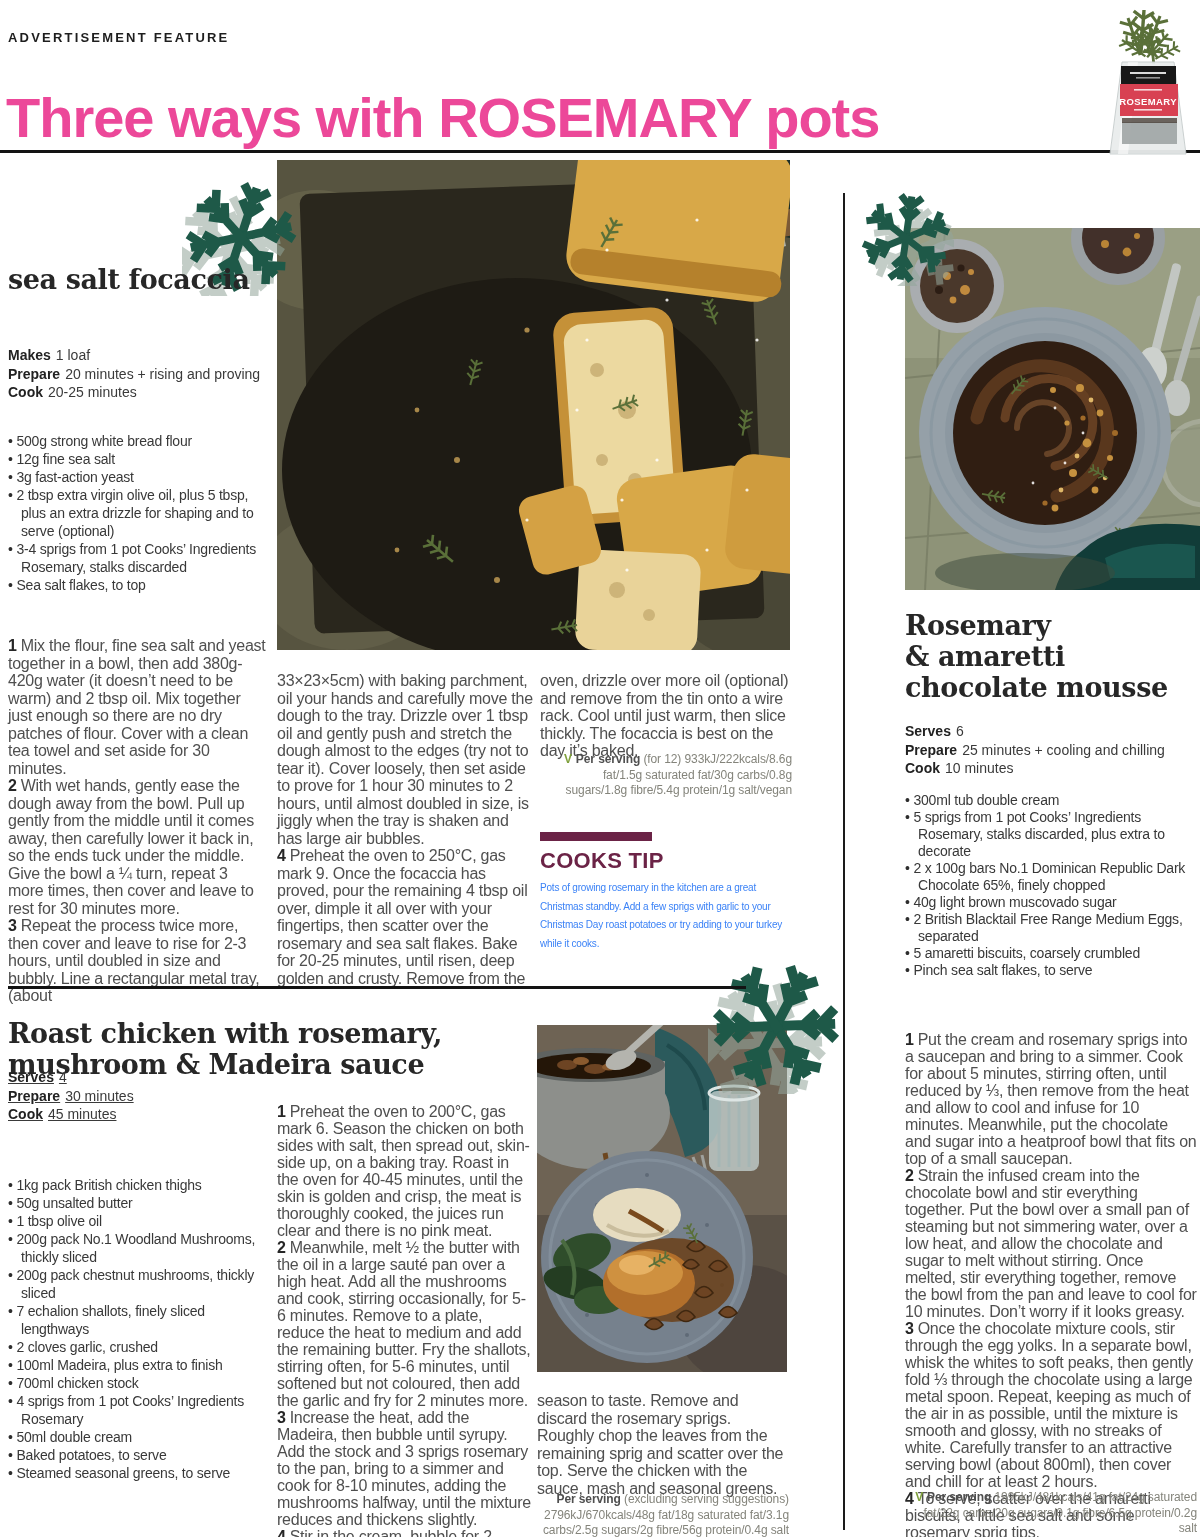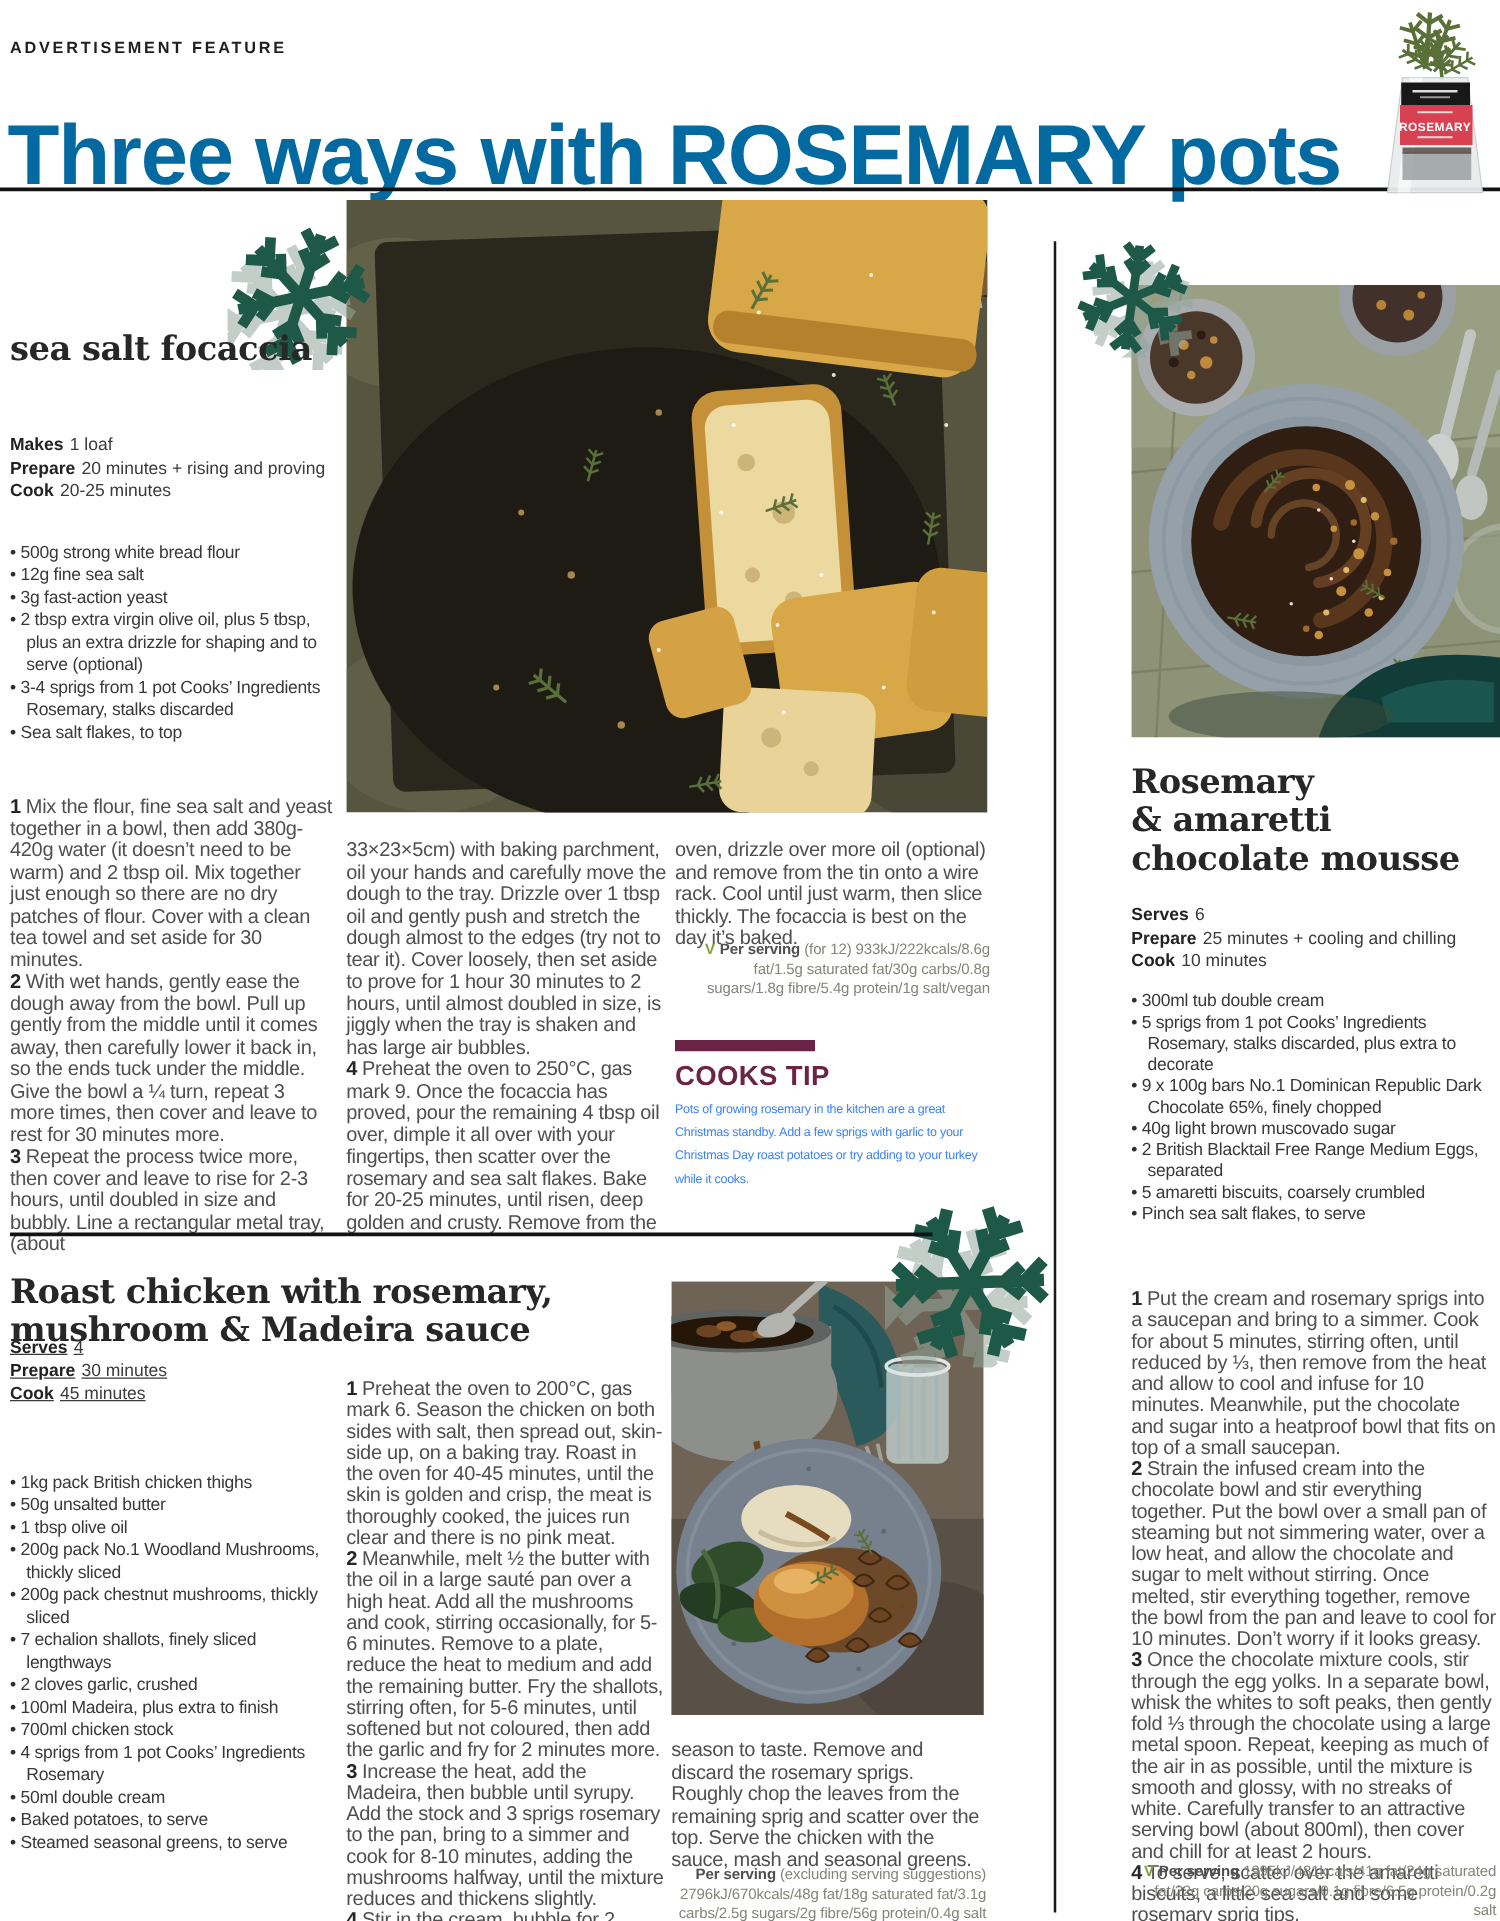--- a/index.html
+++ b/index.html
@@ -1,21 +1,21 @@
 <!DOCTYPE html>
 <html><head>
 <meta charset="utf-8">
 <style>
   html,body{margin:0;padding:0;background:#ffffff;}
   .page{position:relative;width:1200px;height:1537px;background:#ffffff;overflow:hidden;
         font-family:"Liberation Sans",sans-serif;color:#3c3c3c;}
   .abs{position:absolute;}
 
   .kicker{font-size:13px;letter-spacing:2.2px;font-weight:600;color:#1e1e1e;}
-  .main-title{font-size:68px;font-weight:700;letter-spacing:-1px;color:#0369a1;line-height:1;}
+  .main-title{font-size:56px;font-weight:700;letter-spacing:-1px;color:#ec4899;line-height:1;}
   .rule{background:#131313;}
 
   .serif-title{font-family:"DejaVu Serif",serif;font-weight:700;color:#272727;
                font-size:27px;line-height:31px;letter-spacing:-0.4px;}
   .serif-title div{white-space:nowrap;}
 
   .meta{font-size:14px;line-height:18.5px;color:#3a3a3a;}
   .meta b{color:#222;margin-right:5px;}
 
   .ing{font-size:14px;line-height:18px;color:#383838;letter-spacing:-0.2px;}
@@ -383,21 +383,21 @@
 
   <div><b>Serves</b><span>6</span></div>
       <div><b>Prepare</b><span>25 minutes + cooling and chilling</span></div>
       <div><b>Cook</b><span>10 minutes</span></div>
     </div>
 
   <div class="abs ing" style="left:905px;top:792px;width:292px;line-height:17px;">
 
   <div class="li">300ml tub double cream</div>
       <div class="li">5 sprigs from 1 pot Cooks’ Ingredients Rosemary, stalks discarded, plus extra to decorate</div>
-      <div class="li">9 x 100g bars No.1 Dominican Republic Dark Chocolate 65%, finely chopped</div>
+      <div class="li">2 x 100g bars No.1 Dominican Republic Dark Chocolate 65%, finely chopped</div>
       <div class="li">40g light brown muscovado sugar</div>
       <div class="li">2 British Blacktail Free Range Medium Eggs, separated</div>
       <div class="li">5 amaretti biscuits, coarsely crumbled</div>
       <div class="li">Pinch sea salt flakes, to serve</div>
     </div>
 
   <div class="abs method" style="left:905px;top:1012px;width:292px;line-height:17px;margin-top:19px;">
 
   <p class="step"><b>1</b><span>Put the cream and rosemary sprigs into a saucepan and bring to a simmer. Cook for about 5 minutes, stirring often, until reduced by ⅓, then remove from the heat and allow to cool and infuse for 10 minutes. Meanwhile, put the chocolate and sugar into a heatproof bowl that fits on top of a small saucepan.</span></p>
       <p class="step"><b>2</b><span>Strain the infused cream into the chocolate bowl and stir everything together. Put the bowl over a small pan of steaming but not simmering water, over a low heat, and allow the chocolate and sugar to melt without stirring. Once melted, stir everything together, remove the bowl from the pan and leave to cool for 10 minutes. Don’t worry if it looks greasy.</span></p>

